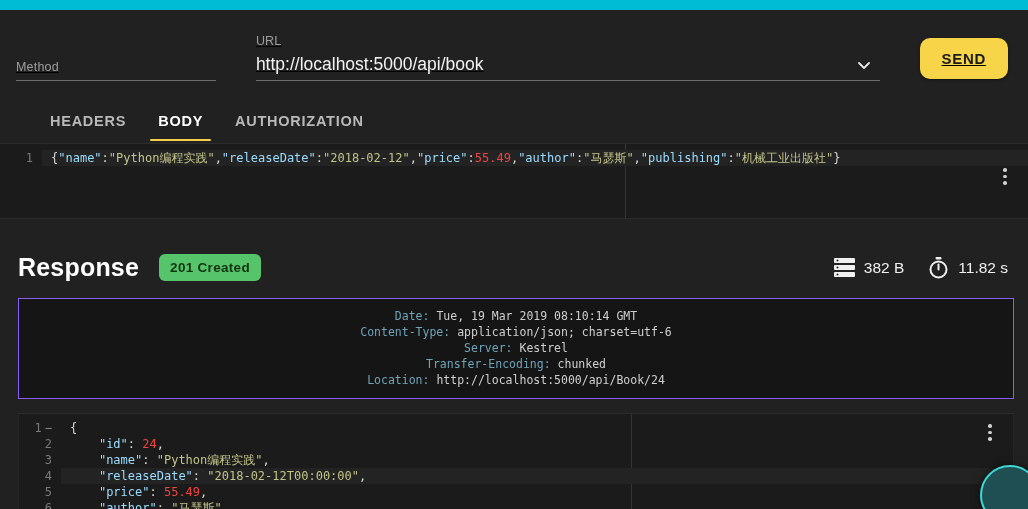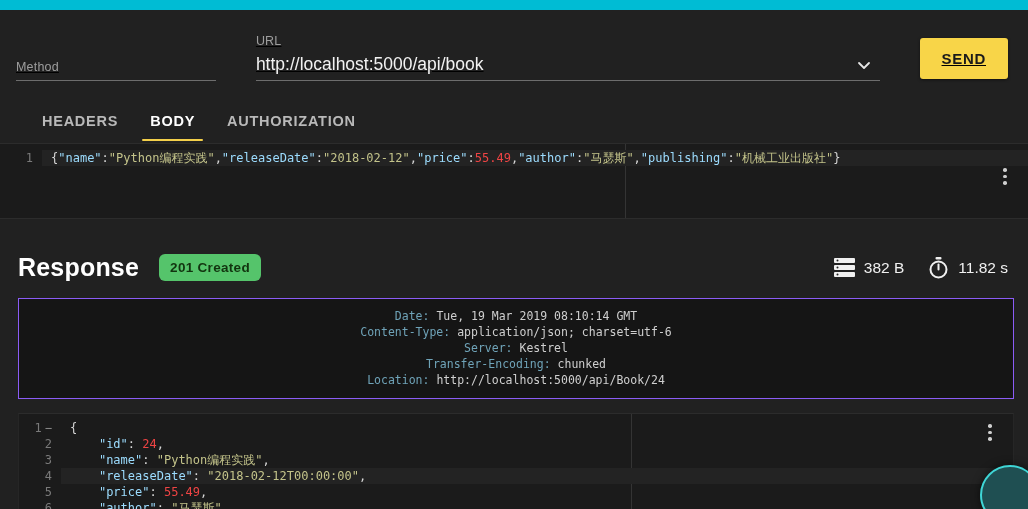--- a/index.html
+++ b/index.html
@@ -36,29 +36,29 @@
   .f-method { width: 200px; margin-right: 28px; }
   .f-url { width: 624px; position: relative; }
   .chevron {
     position: absolute; right: 6px; bottom: 6px;
     width: 20px; height: 20px; color: #e0e0e0;
   }
   .chevron svg { display: block; }
   .send-btn {
     margin-left: 28px; margin-bottom: 2px;
     background: #f8d548; color: #1a1a1a;
-    border: none; border-radius: 3px;
+    border: none; border-radius: 10px;
     font-size: 15px; font-weight: bold; letter-spacing: .7px;
     padding: 12px 22px; cursor: pointer;
     font-family: "Liberation Sans", sans-serif;
     box-shadow: 0 1px 3px rgba(0,0,0,.5);
   }
 
   
-  .tabs { display: flex; padding: 0 0 0 26px; margin-top: 22px; }
+  .tabs { display: flex; padding: 0 0 0 34px; margin-top: 22px; }
   .tab {
     position: relative;
     font-size: 14.5px; font-weight: bold; letter-spacing: .75px;
     color: #b9b9b9; padding: 10px 16px 12px 16px;
     cursor: pointer; white-space: nowrap;
   }
   .tab.active { color: #ffffff; }
   .tab.active::after {
     content: ""; position: absolute; left: 8px; right: 8px; bottom: 0;
     height: 2.5px; background: #f3cf4a; border-radius: 1px;

